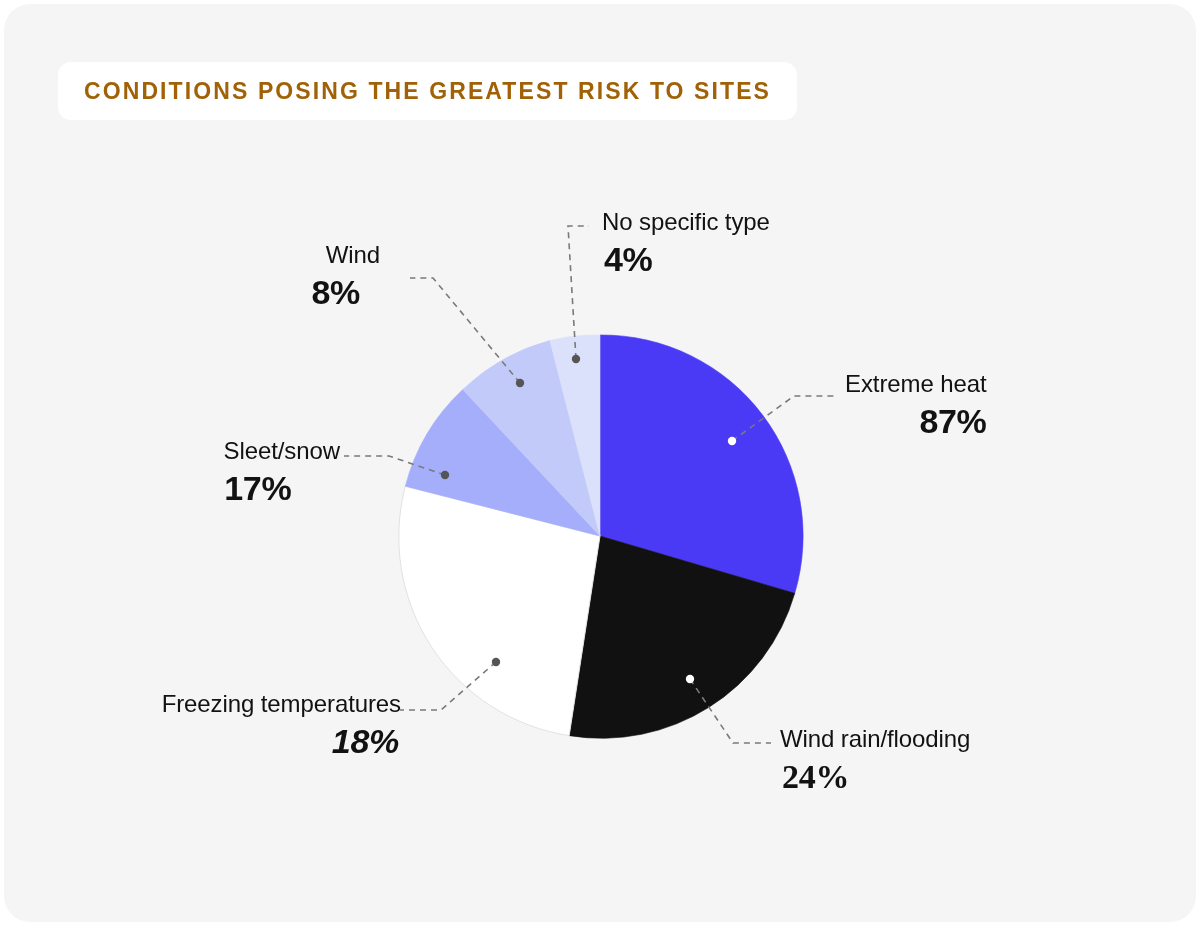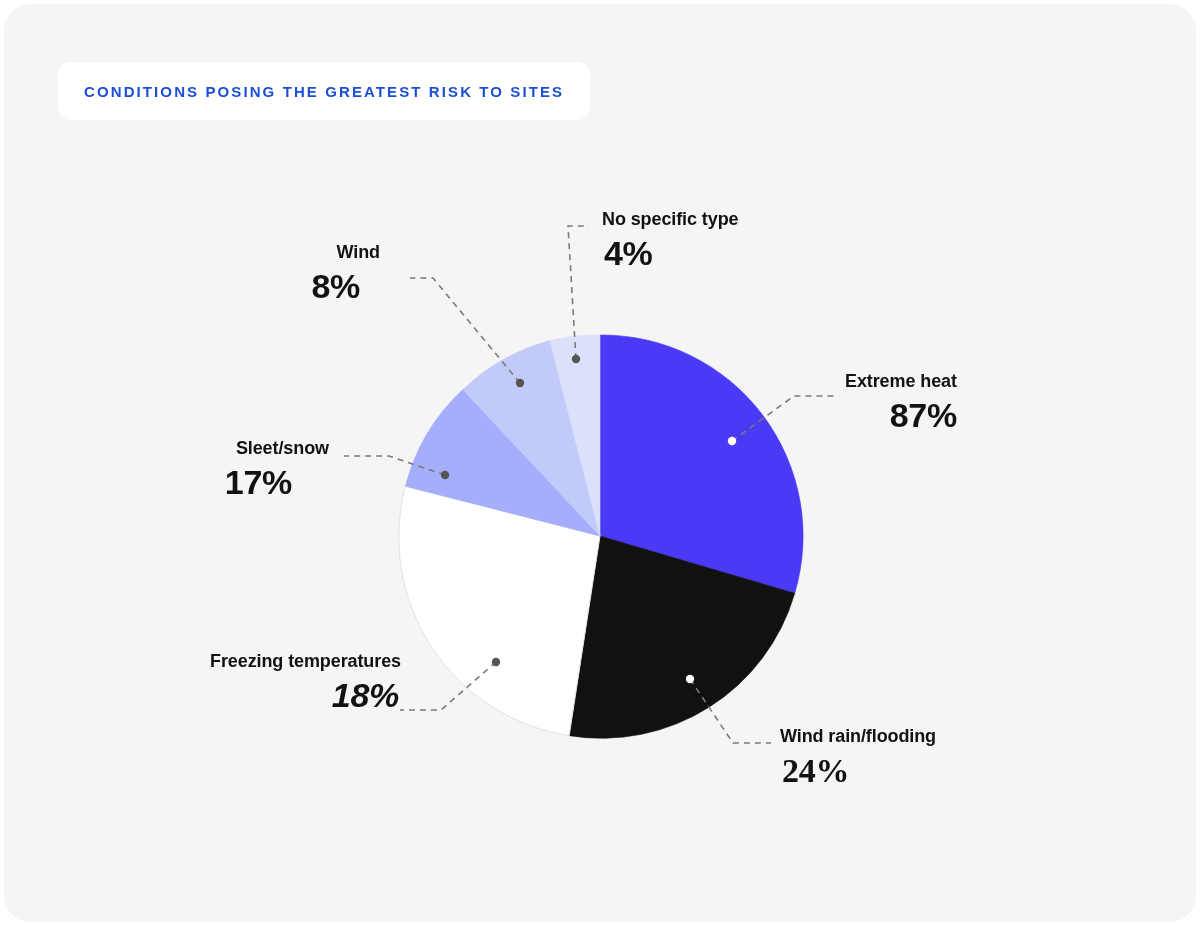--- a/index.html
+++ b/index.html
@@ -31,24 +31,24 @@
     left: 54px;
     top: 58px;
     height: 58px;
     padding: 0 26px;
     display: flex;
     align-items: center;
     background: #ffffff;
     border-radius: 13px;
   }
   #title-text {
-    font-size: 15px;
+    font-size: 23px;
     font-weight: 700;
     letter-spacing: 2.1px;
-    color: #1d4ed8;
+    color: #a16207;
     white-space: nowrap;
   }
 
   
   #chart-stage {
     position: absolute;
     left: 0;
     top: 0;
     width: 1192px;
     height: 918px;
@@ -60,22 +60,22 @@
   }
 
   
   .callout {
     position: absolute;
     color: #121212;
     line-height: 1.04;
     white-space: nowrap;
   }
   .callout .lbl {
-    font-size: 18px;
-    font-weight: 700;
+    font-size: 24px;
+    font-weight: 400;
     letter-spacing: -0.1px;
     display: block;
   }
   .callout .pct {
     font-size: 34px;
     font-weight: 700;
     letter-spacing: -0.3px;
     display: block;
     margin-top: 7px;
   }
@@ -85,21 +85,21 @@
   
   #callout-no-specific-type { left: 598px; top: 206px; }
   #callout-no-specific-type .pct { margin-left: 2px; }
 
   #callout-extreme-heat { left: 841px; top: 368px; text-align: right; }
   #callout-extreme-heat .pct { margin-left: 2px; }
 
   #callout-heavy-rain { left: 776px; top: 723px; }
   #callout-heavy-rain .pct { margin-left: 2px; font-family: Liberation Serif, serif; }
 
-  #callout-freezing { right: 795px; top: 648px; }
+  #callout-freezing { right: 795px; top: 688px; }
   #callout-freezing .pct { margin-right: 2px; font-style: italic; }
 
   #callout-sleet-snow { right: 856px; top: 435px; text-align: center; }
   #callout-sleet-snow .pct { margin-right: 48px; }
 
   #callout-wind { right: 816px; top: 239px; }
   #callout-wind .pct { margin-right: 20px; }
 </style>
 </head>
 <body>

